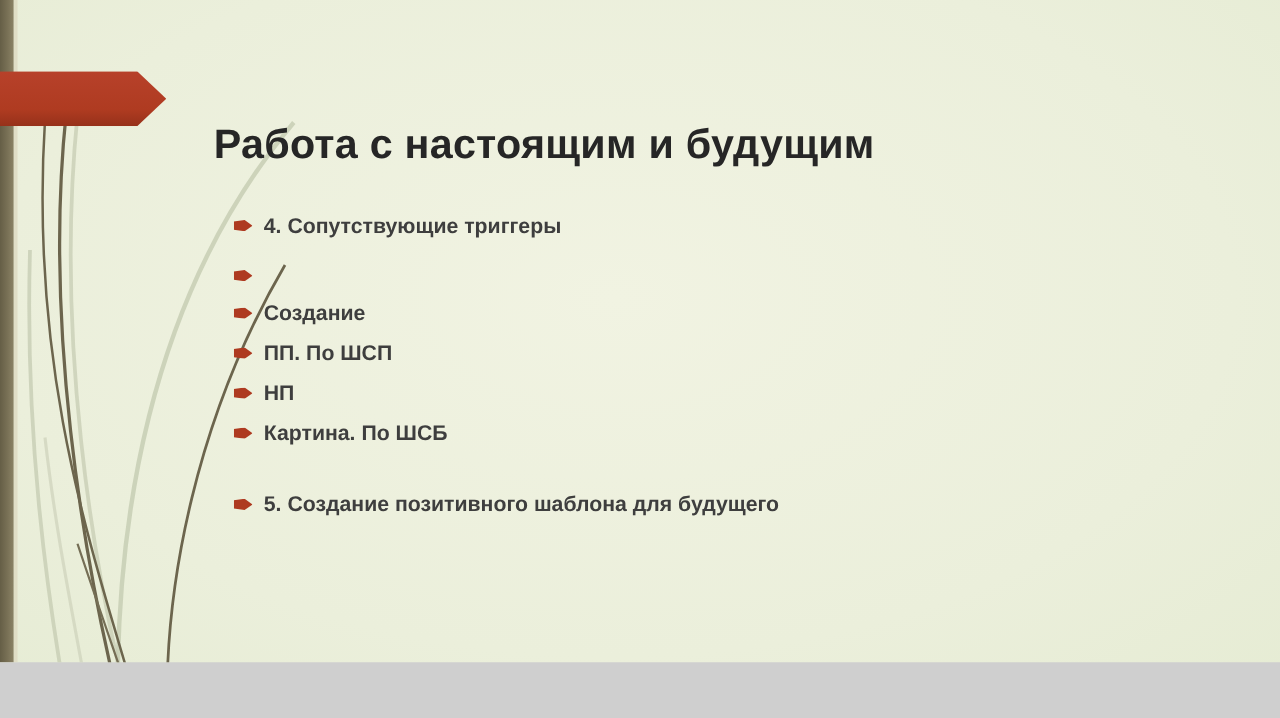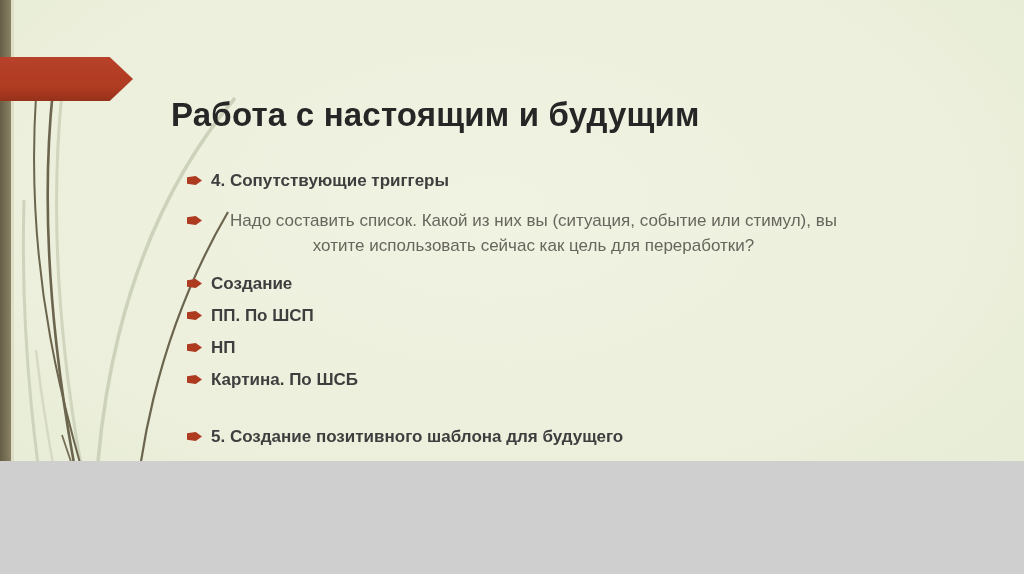--- a/index.html
+++ b/index.html
@@ -4,25 +4,24 @@
 <style>
   html, body {
     margin: 0;
     padding: 0;
     background: #cfcfcf;
     font-family: "Liberation Sans", sans-serif;
   }
   .slide {
     position: relative;
     width: 1024px;
-    height: 461px;
+    height: 530px;
     overflow: hidden;
     background:
       radial-gradient(ellipse 900px 520px at 48% 45%, #f1f3e2 0%, #ebefdb 55%, #e3ead0 100%);
-    text-align: center;
   }
   
   .edge-bar {
     position: absolute;
     left: 0; top: 0;
     width: 11px; height: 100%;
     background: linear-gradient(to right, #655e46 0%, #797156 55%, #8b8366 100%);
   }
   .edge-line {
     position: absolute;
@@ -116,21 +115,20 @@
 
   <h1 class="title">Работа с настоящим и будущим</h1>
 
   <ul class="bullets">
     <li class="sp-after-first">
       <span class="marker"></span>
       <span class="btext">4. Сопутствующие триггеры</span>
     </li>
     <li class="sp-after-para">
       <span class="marker"></span>
-      <span class="btext regular">Надо составить список. Какой из них вы (ситуация, событие или стимул), вы хотите использовать сейчас как цель для переработки?</span>
     </li>
     <li>
       <span class="marker"></span>
       <span class="btext">Создание</span>
     </li>
     <li>
       <span class="marker"></span>
       <span class="btext">ПП. По ШСП</span>
     </li>
     <li>

